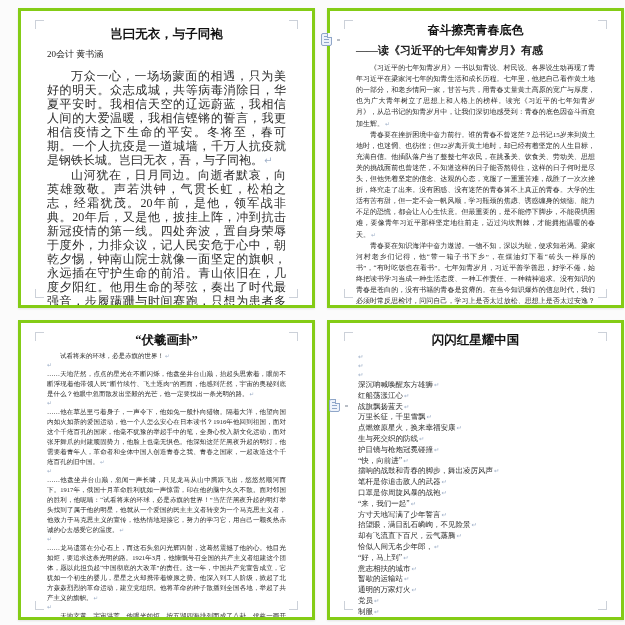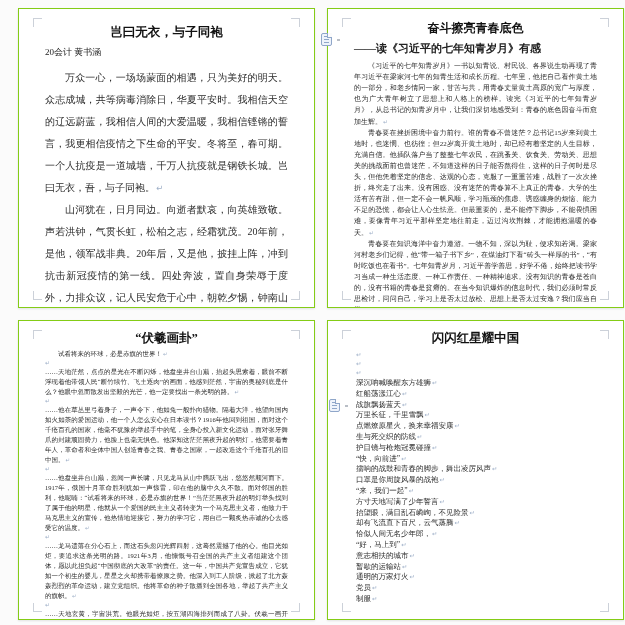--- a/index.html
+++ b/index.html
@@ -4,21 +4,21 @@
 <style>
   html,body{margin:0;padding:0;}
   body{
     width:625px;height:625px;position:relative;overflow:hidden;
     background:#fbfbfb;
     font-family:"Liberation Serif","DejaVu Serif",serif;
     color:#262626;
   }
   .page{
     position:absolute;width:297px;height:300px;background:#ffffff;
-    border:1px solid #84cc16;box-shadow:0 1px 2px rgba(0,0,0,.10);
+    border:3px solid #84cc16;box-shadow:0 1px 2px rgba(0,0,0,.10);
     box-sizing:border-box;overflow:hidden;
   }
   #page1{left:18px;top:8px;}
   #page2{left:327px;top:8px;}
   #page3{left:18px;top:320px;}
   #page4{left:327px;top:320px;}
   .content{position:absolute;left:26px;right:26px;top:0;bottom:6px;}
   
   .cm{position:absolute;width:8px;height:8px;border:0 solid #ccd1d9;}
   .cm.tl{left:14px;top:9px;border-top-width:1px;border-left-width:1px;}
@@ -32,21 +32,21 @@
   }
   .doc-subtitle{
     text-align:left;font-size:9px;color:#222;margin:2px 0 8px 0;line-height:14px;
   }
   .doc-subtitle.bold{font-weight:bold;font-size:11px;margin:0 0 6px 0;}
 
   p.para{
     margin:0;text-align:justify;text-indent:2em;
     color:#2b2b2b;word-break:break-all;
   }
-  .pg1 p.para{font-size:10px;line-height:22px;}
+  .pg1 p.para{font-size:12px;line-height:14px;}
   .pg2 p.para{font-size:7px;line-height:11px;}
   .pg3 p.para{font-size:6.5px;line-height:10px;}
   .pg3 p.para.noindent{text-indent:0;}
   .pg2 .doc-title{margin-top:10px;font-size:12px;}
   .pg3 .doc-title{margin-top:8px;margin-bottom:2px;}
   .pg4 .doc-title{margin-top:8px;}
 
   .pe::after{content:var(--pmark,"");color:#9fb0c8;font-size:.85em;margin-left:1px;
     font-family:"DejaVu Sans",sans-serif;}
   .gap-mark{height:8px;line-height:8px;font-size:6px;color:#9fb0c8;
@@ -135,20 +135,21 @@
     <div class="poem">
         <div class="pline pe">深沉呐喊唤醒东方雄狮</div>
         <div class="pline pe">红船荡漾江心</div>
         <div class="pline pe">战旗飘扬蓝天</div>
         <div class="pline pe">万里长征，千里雪飘</div>
         <div class="pline pe">点燃燎原星火，换来幸福安康</div>
         <div class="pline pe">生与死交织的防线</div>
         <div class="pline pe">护目镜与枪炮冠冕碰撞</div>
         <div class="pline pe">“快，向前进”</div>
         <div class="pline pe">擂响的战鼓和青春的脚步，舞出凌厉风声</div>
+        <div class="pline pe">笔杆是你追击敌人的武器</div>
         <div class="pline pe">口罩是你周旋风暴的战袍</div>
         <div class="pline pe">“来，我们一起”</div>
         <div class="pline pe">方寸天地写满了少年誓言</div>
         <div class="pline pe">抬望眼，满目乱石嶙峋，不见险景</div>
         <div class="pline pe">却有飞流直下百尺，云气蒸腾</div>
         <div class="pline pe">恰似人间无名少年郎，</div>
         <div class="pline pe">“好，马上到”</div>
         <div class="pline pe">意志相扶的城市</div>
         <div class="pline pe">暂歇的运输站</div>
         <div class="pline pe">通明的万家灯火</div>

